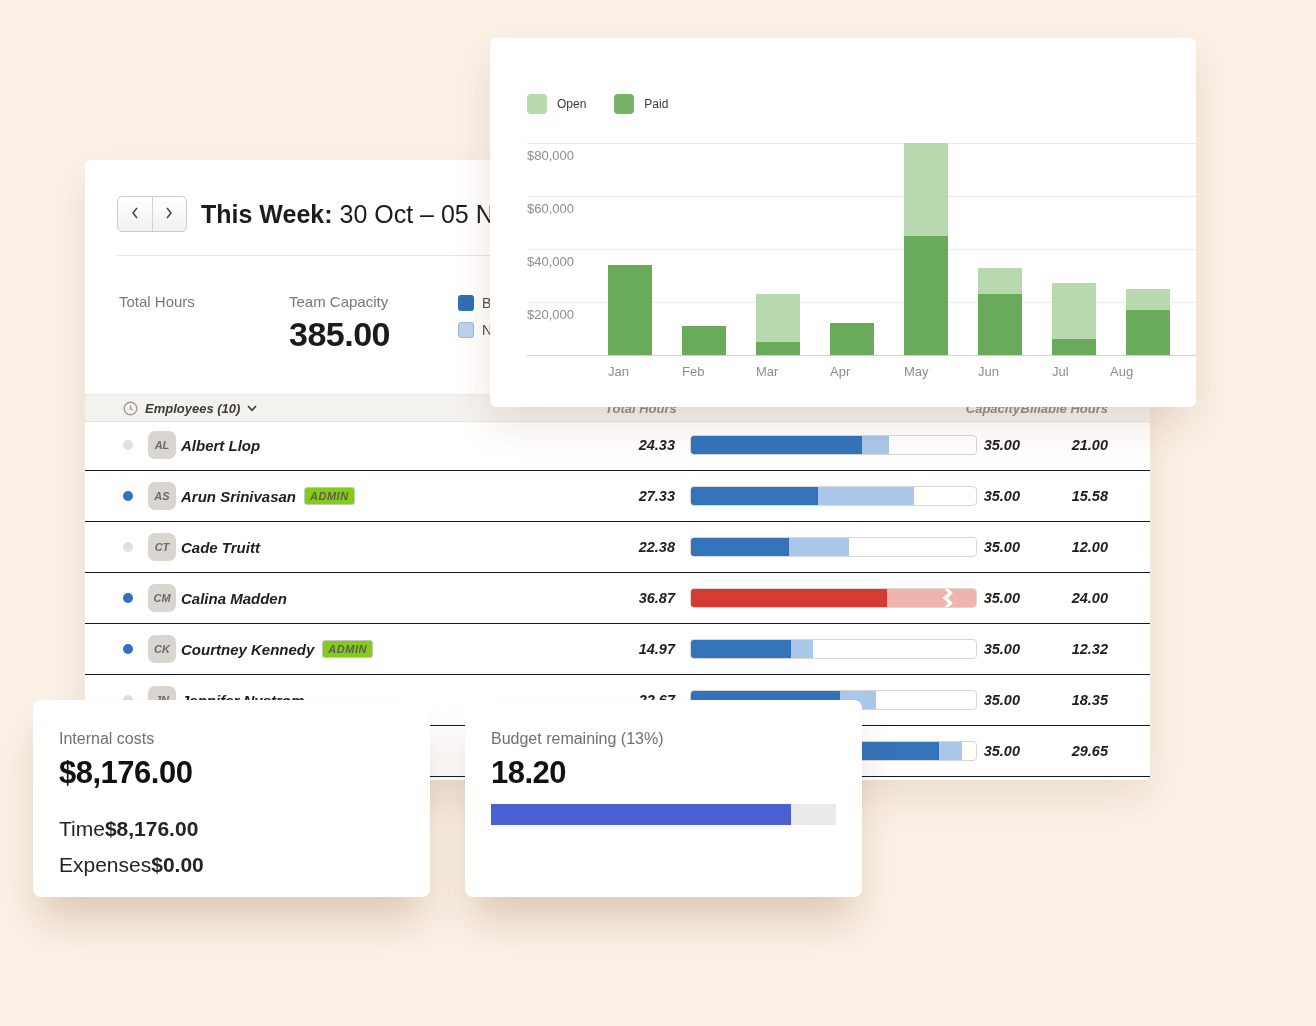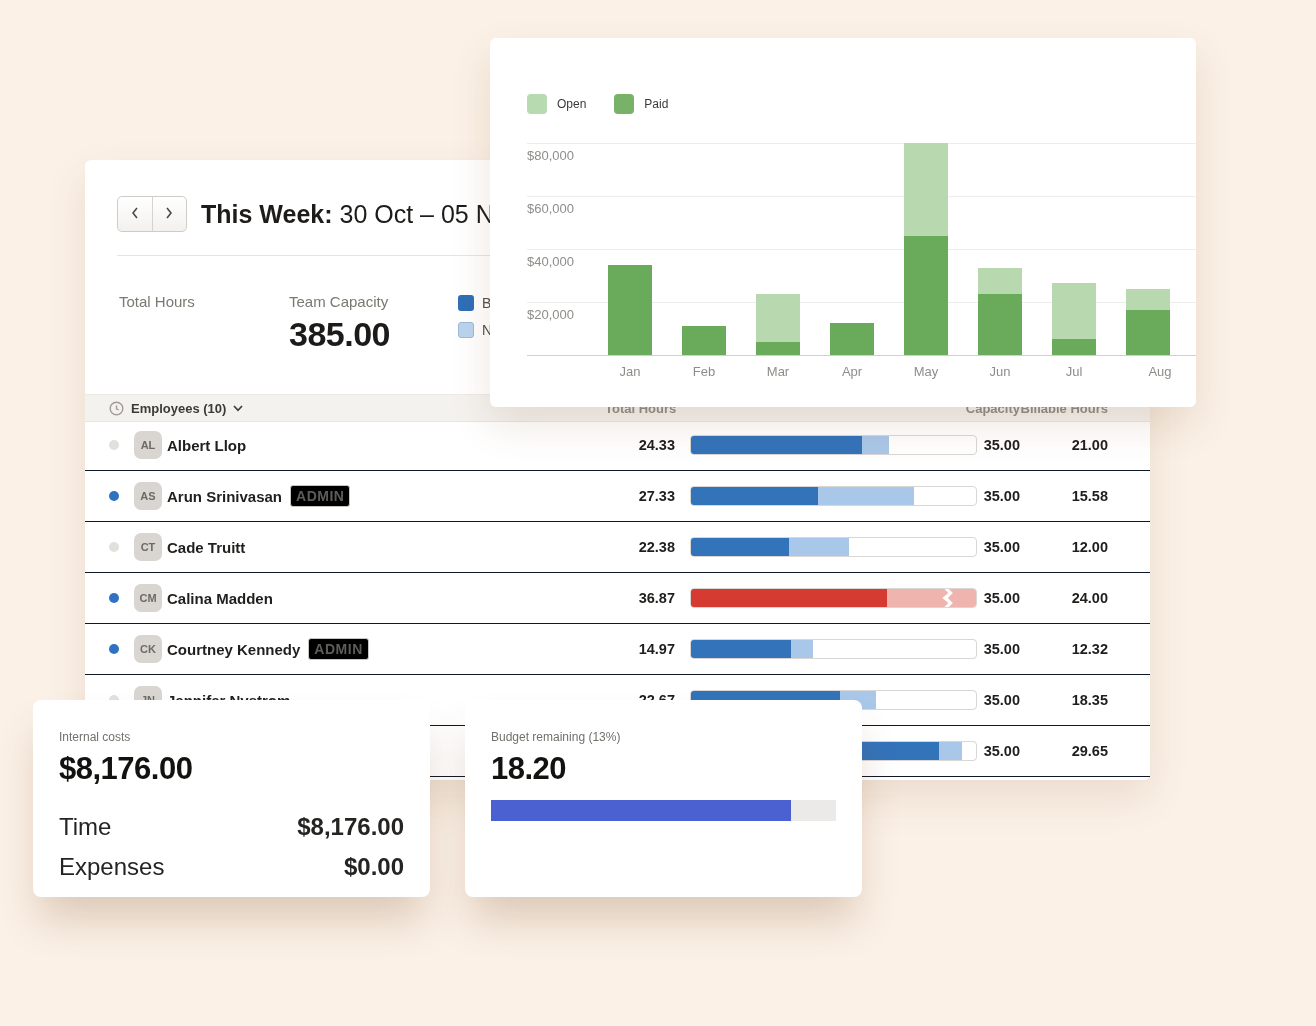--- a/index.html
+++ b/index.html
@@ -25,65 +25,65 @@
   .stats{position:absolute;left:34px;top:133px;display:flex;}
   .stat{width:170px;}
   .stat-label{font-size:15px;color:#7b7872;}
   .stat-value{font-size:34px;font-weight:700;letter-spacing:-.5px;margin-top:5px;color:#1c1b19;}
   .hours-legend{position:absolute;left:373px;top:135px;display:flex;flex-direction:column;gap:11px;}
   .hours-legend-item{display:flex;align-items:center;gap:8px;font-size:14px;color:#4e4c49;}
   .hl-swatch{width:16px;height:16px;border-radius:3px;}
   .hl-swatch.light{border:1px solid #9db9d8;box-sizing:border-box;}
   
   .row-grid{display:grid;grid-template-columns:16px 28px 1fr 70px 287px 58px 88px;
-    align-items:center;padding-left:24px;padding-right:42px;}
+    align-items:center;padding-left:38px;padding-right:42px;font-style:italic;}
   .table-band{position:absolute;left:0;right:0;top:234px;height:26px;background:#f4f2ef;
     border-top:1px solid #eceae7;border-bottom:1px solid #e7e5e2;}
   .band-inner{height:100%;}
   .group-ctl{grid-column:1 / span 3;display:flex;align-items:center;gap:7px;cursor:pointer;}
   .group-label{font-size:13px;font-weight:700;color:#3d3b38;}
   .band-col{font-size:13px;font-weight:600;color:#8f8d89;text-align:right;white-space:nowrap;}
   .rows{position:absolute;left:0;right:0;top:260px;}
   .emp-row{height:50px;border-bottom:1px solid #0f172a;}
   .dot{width:10px;height:10px;border-radius:50%;}
   .dot.blue{background:#2e72c1;}
   .dot.gray{background:#e2e0dd;}
   .avatar{width:28px;height:28px;border-radius:7px;background:#d9d5d1;margin-left:9px;
     display:flex;align-items:center;justify-content:center;font-size:11px;font-weight:700;color:#6d6a66;}
   .emp-name{margin-left:14px;font-size:15px;font-weight:700;color:#201f1d;display:flex;align-items:center;gap:8px;white-space:nowrap;overflow:hidden;}
-  .admin-badge{font-size:14px;font-weight:600;letter-spacing:.5px;color:#5f5d5a;
-    border:1px solid #c9c7c3;border-radius:3px;padding:2px 5px;background:#000000;}
+  .admin-badge{font-size:11px;font-weight:600;letter-spacing:.5px;color:#5f5d5a;
+    border:1px solid #c9c7c3;border-radius:3px;padding:2px 5px;background:#84cc16;}
   .num{font-size:14.5px;font-weight:700;color:#1f1e1c;text-align:right;}
   .bar-cell{margin-left:15px;width:287px;}
   .hbar{position:relative;height:20px;border:1px solid #d9d6d3;border-radius:4px;
     box-sizing:border-box;overflow:hidden;background:#fff;}
   .seg{position:absolute;top:0;bottom:0;left:0;}
   .zigzag{position:absolute;top:-1px;bottom:-1px;width:11px;background:#fff;
     clip-path:polygon(15% 0,55% 0,100% 25%,55% 50%,100% 75%,55% 100%,15% 100%,60% 75%,5% 50%,60% 25%);}
   
   .chart-card{left:490px;top:38px;width:706px;height:369px;border-radius:6px;
     box-shadow:0 18px 40px rgba(125,75,35,.14);z-index:2;}
   .chart-legend{position:absolute;left:37px;top:56px;display:flex;gap:28px;}
   .cl-item{display:flex;align-items:center;gap:10px;font-size:12px;color:#3a3a38;}
   .cl-swatch{width:20px;height:20px;border-radius:4px;}
   .gridline{position:absolute;left:37px;right:0;height:1px;background:#ececea;}
   .baseline{position:absolute;left:37px;right:0;height:1px;background:#d2d0cd;}
   .ytick{position:absolute;left:37px;font-size:13px;color:#8f8d8a;}
   .cbar{position:absolute;width:44px;display:flex;flex-direction:column;justify-content:flex-end;}
   .cseg{width:100%;}
-  .month{position:absolute;width:44px;top:326px;text-align:center;font-size:13px;color:#8f8d8a;}
+  .month{position:absolute;width:44px;top:326px;font-size:13px;color:#8f8d8a;}
   
   .mini-card{top:700px;width:397px;height:197px;border-radius:8px;z-index:3;
     box-shadow:0 28px 42px -6px rgba(125,75,35,.24);padding:30px 26px;box-sizing:border-box;}
   .costs-card{left:33px;}
   .budget-card{left:465px;}
-  .mini-title{font-size:12px;color:#72706b;}
+  .mini-title{font-size:16px;color:#72706b;}
   .mini-big{font-size:31px;font-weight:800;letter-spacing:-.5px;color:#121210;margin-top:7px;}
   .mini-rows{margin-top:26px;display:flex;flex-direction:column;gap:12px;}
-  .mini-row{display:flex;justify-content:space-between;font-size:24px;color:#252423;}
+  .mini-row{display:flex;font-size:21px;color:#252423;}
   .mini-row .val{font-weight:700;}
   .progress-track{margin-top:13px;height:21px;background:#eceae8;position:relative;overflow:hidden;}
   .progress-fill{position:absolute;left:0;top:0;bottom:0;}
 </style>
 </head>
 <body>
 
 <div class="card week-card">
   <div class="week-header">
     <div class="nav-group">
@@ -322,21 +322,21 @@
       <div class="month" style="left: 488px;">Jun</div>
       <div class="cbar" style="left: 562px; bottom: 52px; height: 71.55px;">
         <div class="cseg" style="height: 55.65px; background: rgb(184, 217, 176);"></div>
         <div class="cseg" style="height: 15.9px; background: rgb(105, 171, 90);"></div>
       </div>
       <div class="month" style="left: 562px;">Jul</div>
       <div class="cbar" style="left: 636px; bottom: 52px; height: 66.25px;">
         <div class="cseg" style="height: 21.2px; background: rgb(184, 217, 176);"></div>
         <div class="cseg" style="height: 45.05px; background: rgb(105, 171, 90);"></div>
       </div>
-      <div class="month" style="left: 648px;">Aug</div>
+      <div class="month" style="left: 620px;">Aug</div>
     </div>
 </div>
 
 <div class="card mini-card costs-card">
   <div class="mini-title">Internal costs</div>
   <div class="mini-big">$8,176.00</div>
   <div class="mini-rows">
     <div class="mini-row">
       <span>Time</span>
       <span class="val">$8,176.00</span>

